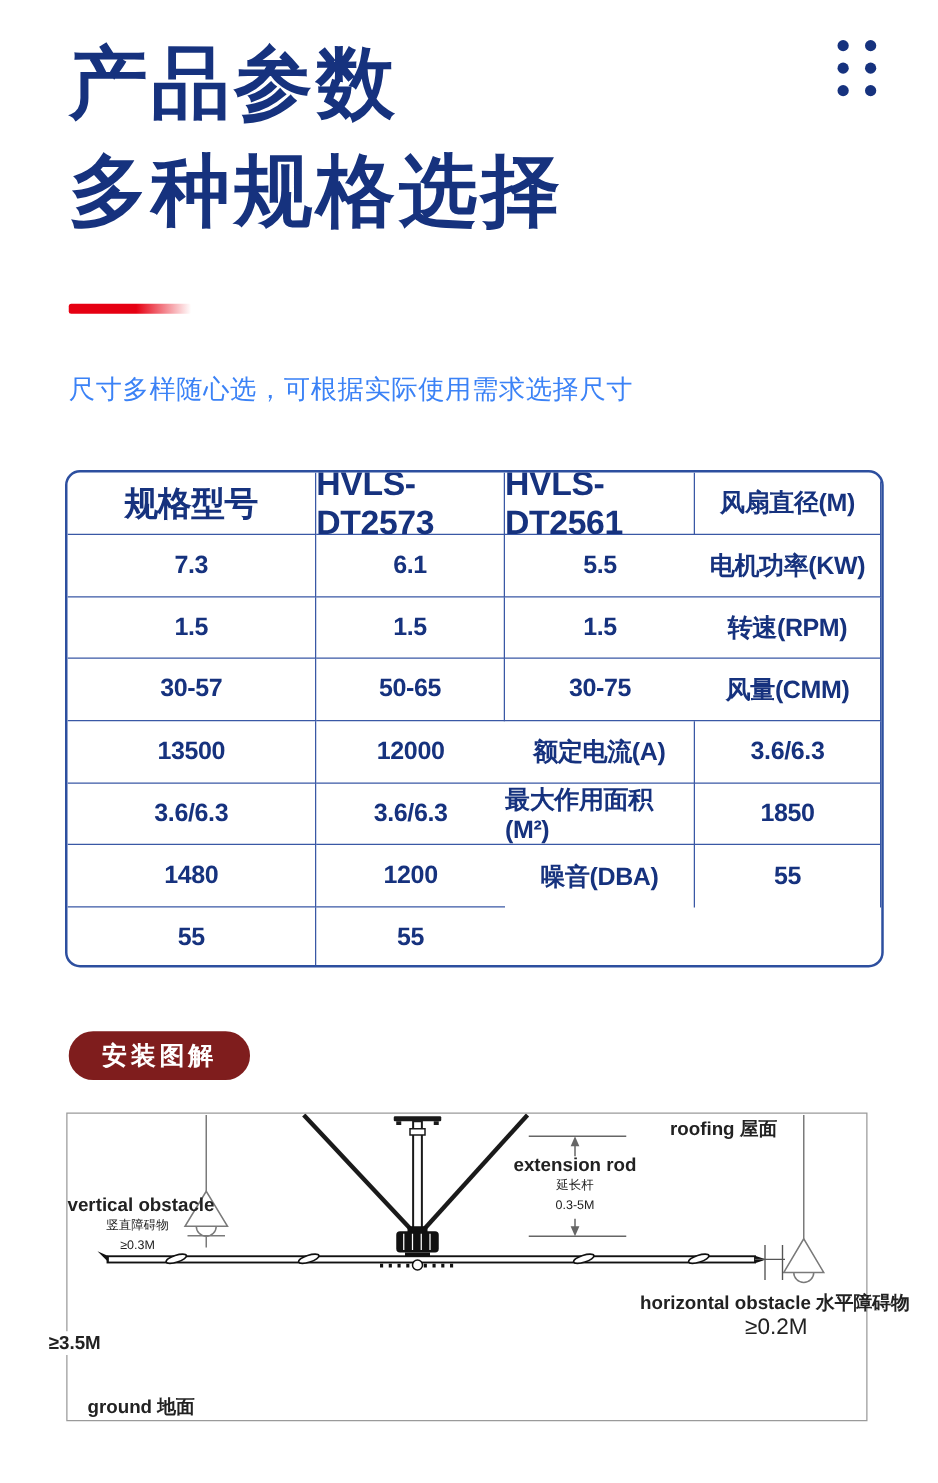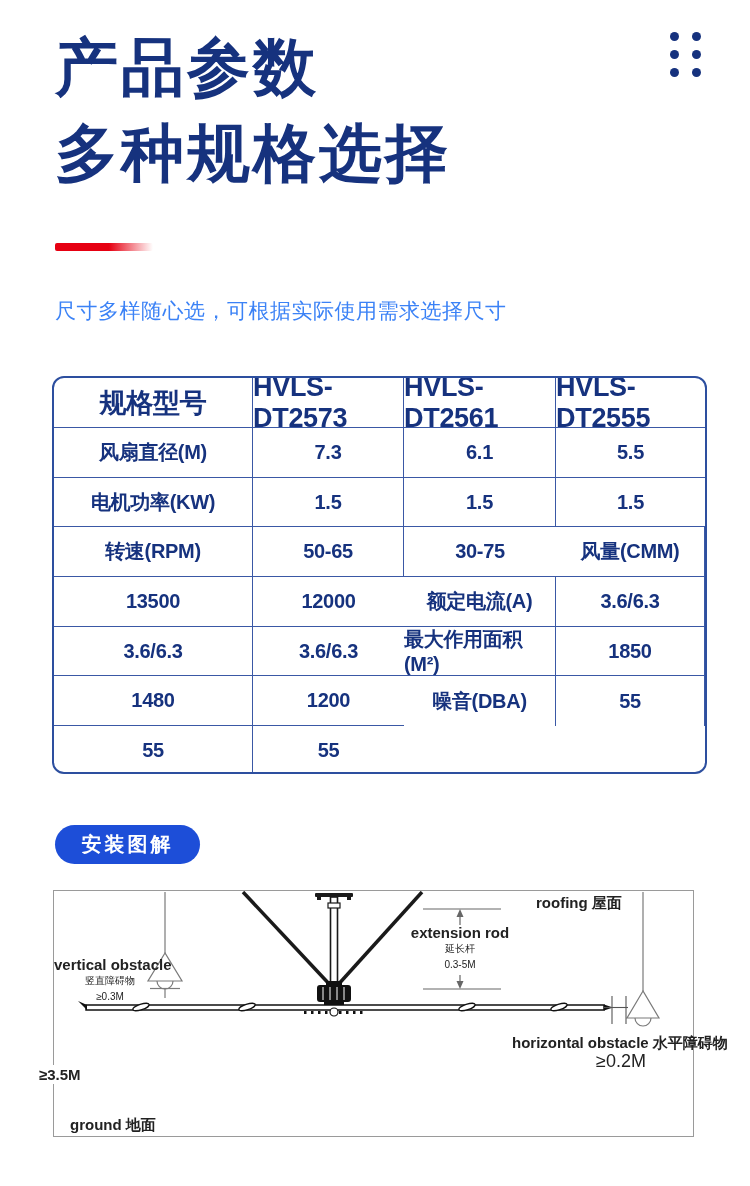--- a/index.html
+++ b/index.html
@@ -35,21 +35,21 @@
           border-right:1px solid #3a58a5; border-bottom:1px solid #3a58a5;
           font-size:20px; font-weight:600; letter-spacing:-0.3px; }
   .cell.last-col { border-right:none; }
   .cell.last-row { border-bottom:none; }
   .cell.th { font-size:27px; font-weight:700; }
   .cell.row-label { font-weight:700; }
 
   
   .diagram-btn {
     position:absolute; left:55px; top:825px; width:145px; height:39px;
-    background:#1d4ed8; border:none; border-radius:20px; color:#ffffff;
+    background:#7f1d1d; border:none; border-radius:20px; color:#ffffff;
     font-family:"Liberation Sans", sans-serif; font-size:20px; font-weight:700;
     letter-spacing:3px; display:flex; align-items:center; justify-content:center;
     cursor:pointer;
   }
 
   
   .diagram { position:absolute; left:53px; top:890px; width:641px; height:247px;
              border:1px solid #9a9a9a; background:#fff; }
   .diagram svg { position:absolute; left:0; top:0; }
   .dlabel { position:absolute; color:#222; white-space:nowrap; }
@@ -78,30 +78,30 @@
       <span></span>
       <span></span>
   </div>
   <div class="red-bar"></div>
   <div class="subtitle">尺寸多样随心选，可根据实际使用需求选择尺寸</div>
 
   <div class="spec-table" id="spec-table">
       <div class="cell th">规格型号</div>
       <div class="cell th">HVLS-DT2573</div>
       <div class="cell th">HVLS-DT2561</div>
-      <div class="cell th last-col">HVLS-DT2555</div>
       <div class="cell row-label">风扇直径(M)</div>
       <div class="cell ">7.3</div>
       <div class="cell ">6.1</div>
       <div class="cell last-col">5.5</div>
       <div class="cell row-label">电机功率(KW)</div>
       <div class="cell ">1.5</div>
       <div class="cell ">1.5</div>
       <div class="cell last-col">1.5</div>
       <div class="cell row-label">转速(RPM)</div>
+      <div class="cell ">30-57</div>
       <div class="cell ">50-65</div>
       <div class="cell last-col">30-75</div>
       <div class="cell row-label">风量(CMM)</div>
       <div class="cell ">13500</div>
       <div class="cell last-col">12000</div>
       <div class="cell row-label">额定电流(A)</div>
       <div class="cell ">3.6/6.3</div>
       <div class="cell ">3.6/6.3</div>
       <div class="cell last-col">3.6/6.3</div>
       <div class="cell row-label">最大作用面积(M²)</div>

